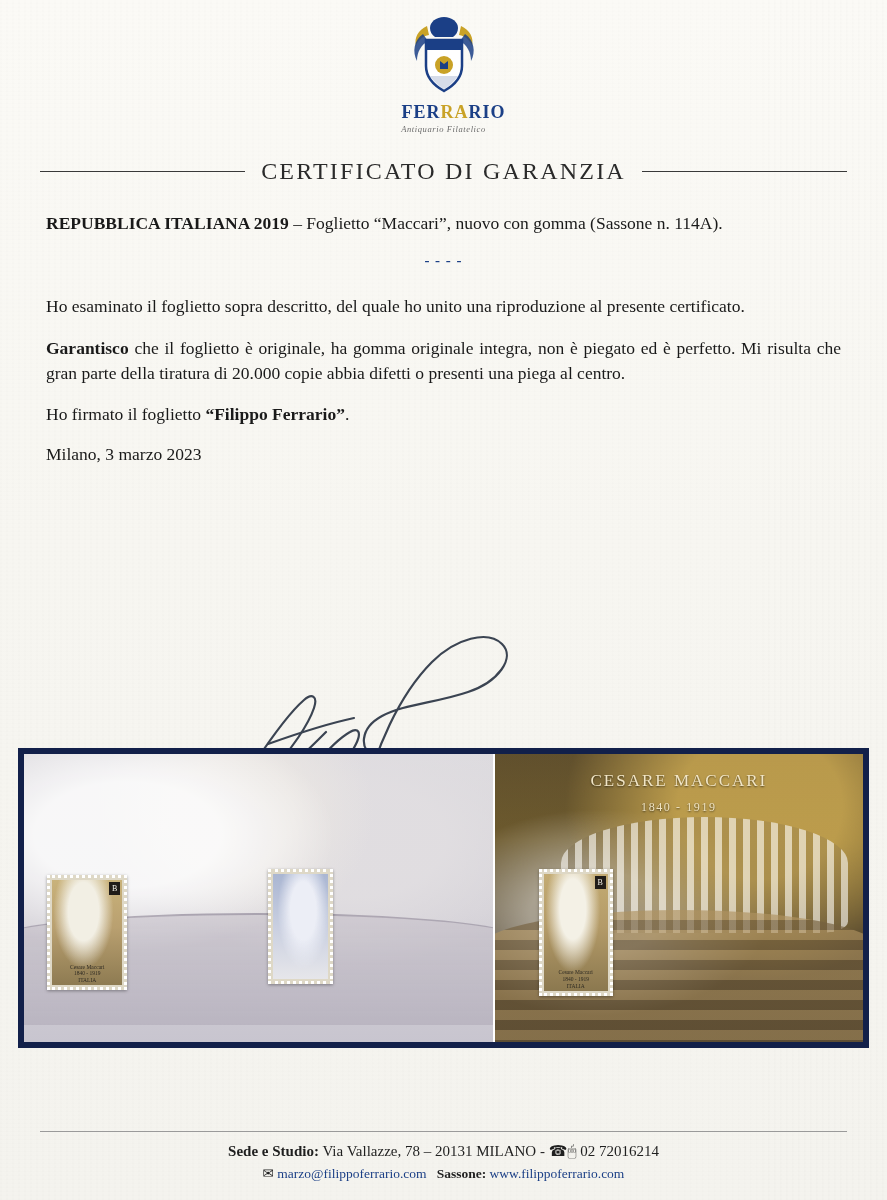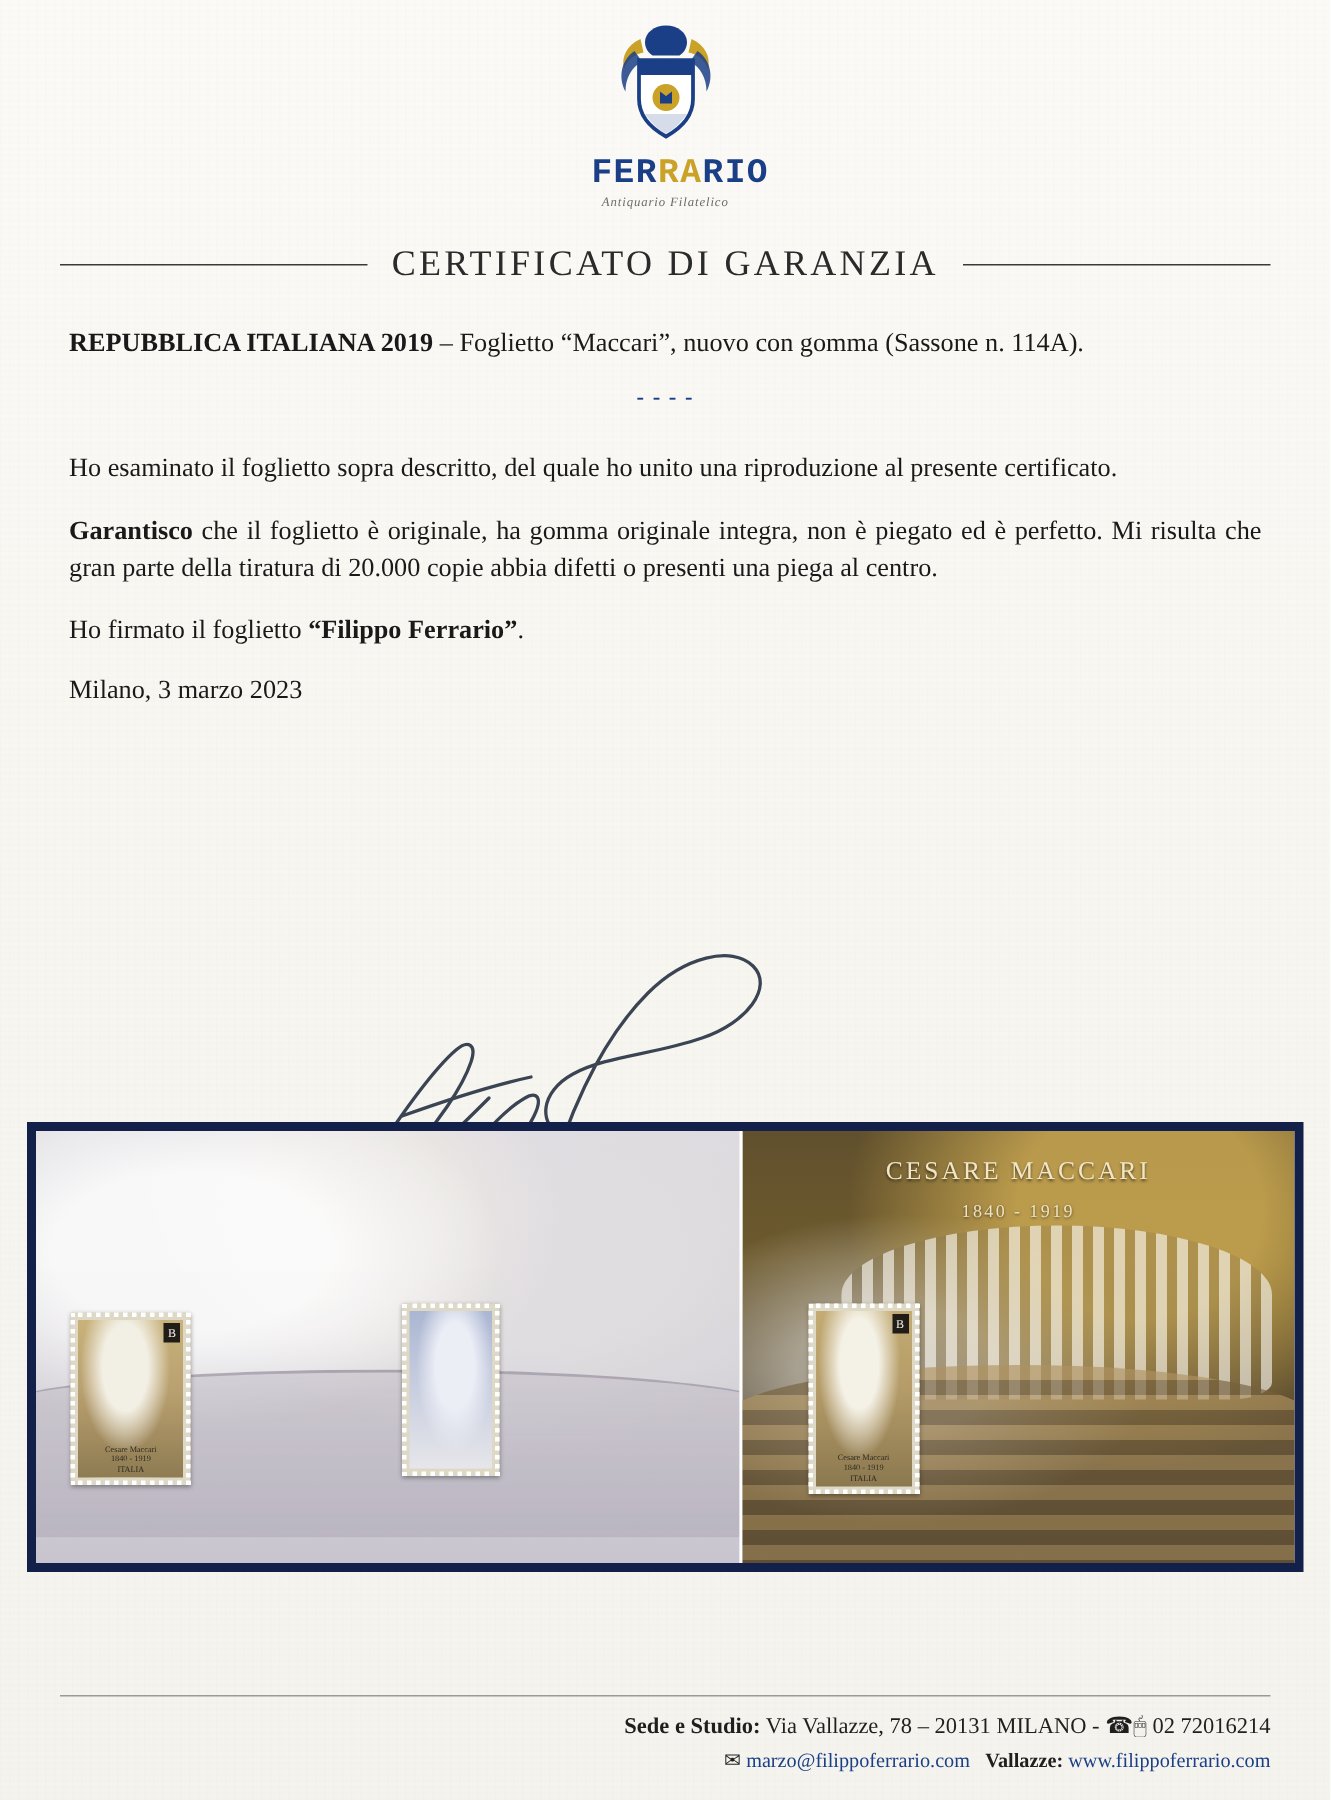--- a/index.html
+++ b/index.html
@@ -41,22 +41,22 @@
     position: relative;
   }
   .crest {
     width: 96px;
     height: 86px;
     margin: 0 auto;
     position: relative;
   }
   .brand {
     margin-top: 2px;
-    font-family: Liberation Mono, monospace;
-    font-size: 23px;
+    font-family: Liberation Serif, serif;
+    font-size: 18px;
     letter-spacing: 1px;
     font-weight: bold;
     margin-left: 20px;
   }
   .brand .fer { color: #1b3f86; }
   .brand .ra  { color: #c9a227; }
   .brand .rio { color: #1b3f86; }
   .brand-sub {
     font-family: "Liberation Serif", serif;
     font-size: 8.5px;
@@ -304,21 +304,21 @@
       radial-gradient(ellipse at 45% 30%, #f4f1e6 0 26%, rgba(255,255,255,0) 55%),
       linear-gradient(180deg, #c3ab73 0%, #b49b68 45%, #8b784f 100%);
   }
 
   
   .footer {
     position: absolute;
     left: 40px;
     right: 40px;
     bottom: 18px;
-    text-align: right;
+    text-align: center;
   }
   .footer-rule {
     height: 1px;
     background: #9a9a9a;
     margin-bottom: 10px;
   }
   .footer-line1 {
     font-size: 15px;
     color: #1f1f1f;
     margin-bottom: 5px;
@@ -443,17 +443,17 @@
 
     </div>
   </div>
 
   <div class="footer">
     <div class="footer-rule"></div>
     <div class="footer-line1">
       <b>Sede e Studio:</b><span> Via Vallazze, 78 – 20131 MILANO - </span><span class="phone-glyph">☎🖱&nbsp;</span><span>02 72016214</span>
     </div>
     <div class="footer-line2">
-      <span class="mail-glyph">✉&nbsp;</span><span>marzo@filippoferrario.com</span><span>&nbsp;&nbsp;&nbsp;</span><span class="lbl">Vallazze:</span><span>&nbsp;</span><span>www.filippoferrario.com</span>
+      <span class="mail-glyph">✉&nbsp;</span><span>marzo@filippoferrario.com</span><span>&nbsp;&nbsp;&nbsp;</span><span class="lbl">Sassone:</span><span>&nbsp;</span><span>www.filippoferrario.com</span>
     </div>
   </div>
 
 </div>
 
 </body></html>

